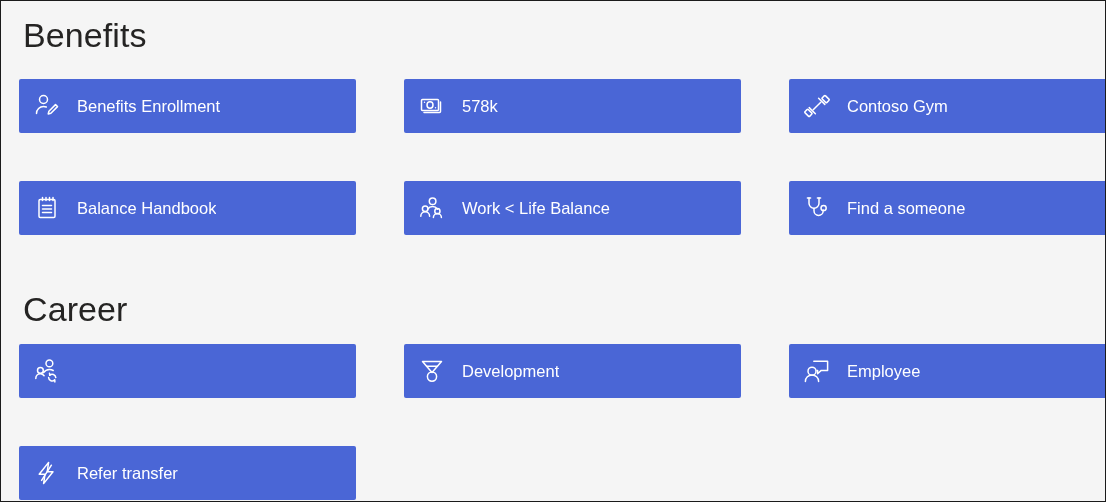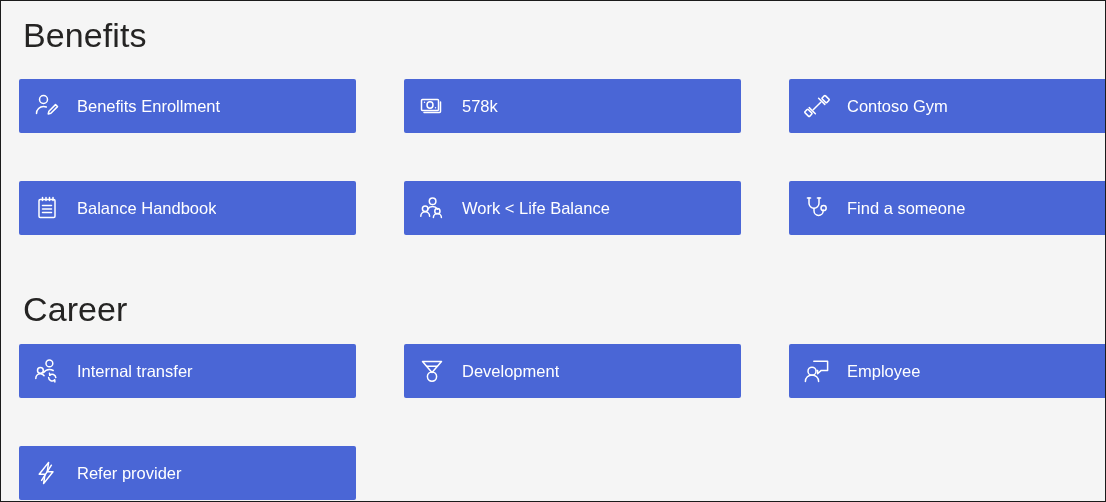--- a/index.html
+++ b/index.html
@@ -195,21 +195,20 @@
         <span class="tile-icon">
           <svg viewBox="0 0 26 26" aria-hidden="true">
             <circle cx="15.4" cy="5.4" r="3.4"></circle>
             <path d="M9.6 14.6c1.3-2 3.4-3.2 5.8-3.2 1.4 0 2.7.4 3.8 1.1"></path>
             <circle cx="6.4" cy="12.4" r="2.9"></circle>
             <path d="M1.8 20.4c0-2.6 2.1-4.6 4.6-4.6 1.5 0 2.9.8 3.7 1.9"></path>
             <path d="M14.6 19.6a3.6 3.6 0 0 0 6.1 2.3M21.8 19.6a3.6 3.6 0 0 0-6.1-2.3"></path>
             <path d="M20.6 21.9l.3 2M15.8 17.3l-.3-2"></path>
           </svg>
         </span>
-        <span class="tile-label">Internal transfer</span>
       </button>
 
       <button class="tile">
         <span class="tile-icon">
           <svg viewBox="0 0 26 26" aria-hidden="true">
             <path d="M3.5 3.5h19l-9.5 11z"></path>
             <path d="M7.6 8.3h10.8"></path>
             <circle cx="13" cy="18.6" r="4.6"></circle>
           </svg>
         </span>
@@ -228,19 +227,19 @@
       </button>
 
 
       <button class="tile">
         <span class="tile-icon">
           <svg viewBox="0 0 26 26" aria-hidden="true">
             <path d="M14.6 2.4L5.2 14.2h5.8l-1.4 9.4 9.4-11.8h-5.8z"></path>
             <path d="M17.4 5.2L7.6 20.4"></path>
           </svg>
         </span>
-        <span class="tile-label">Refer provider</span>
+        <span class="tile-label">Refer transfer</span>
       </button>
 
     </div>
   </section>
 
 </div>
 
 </body></html>

